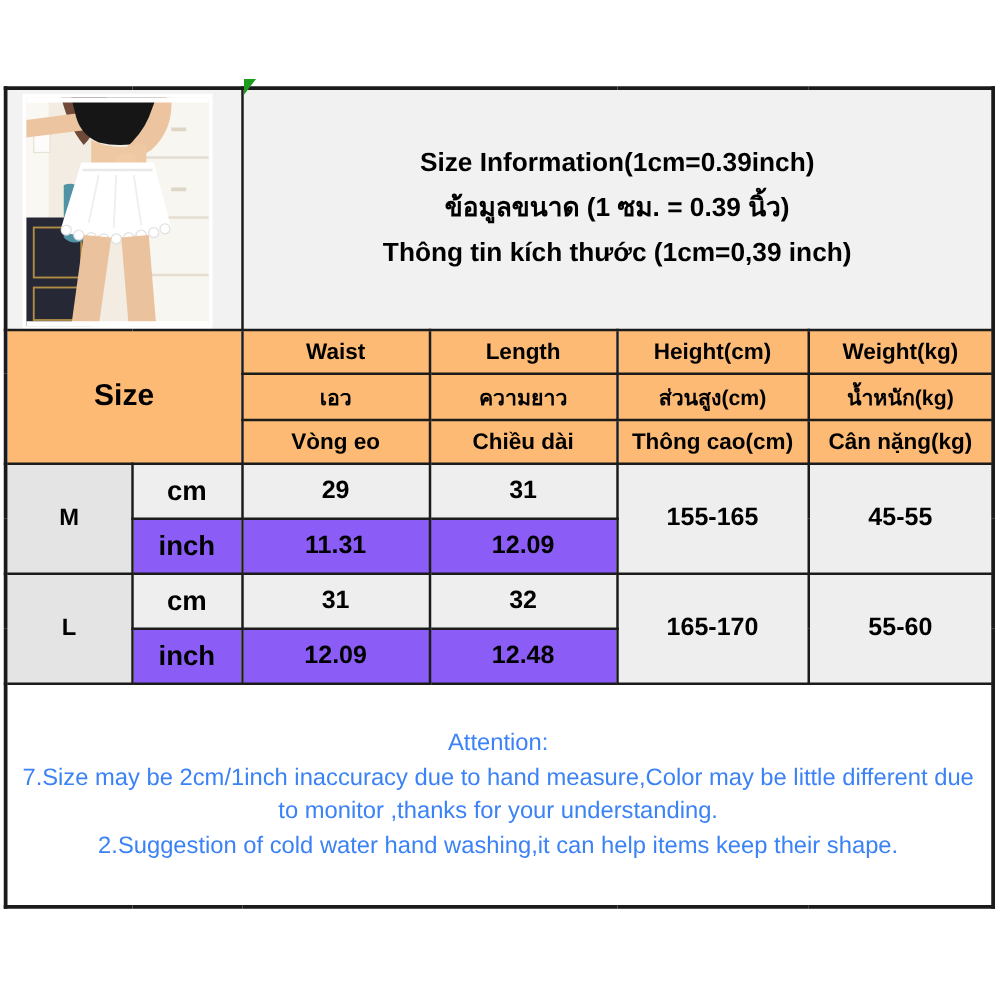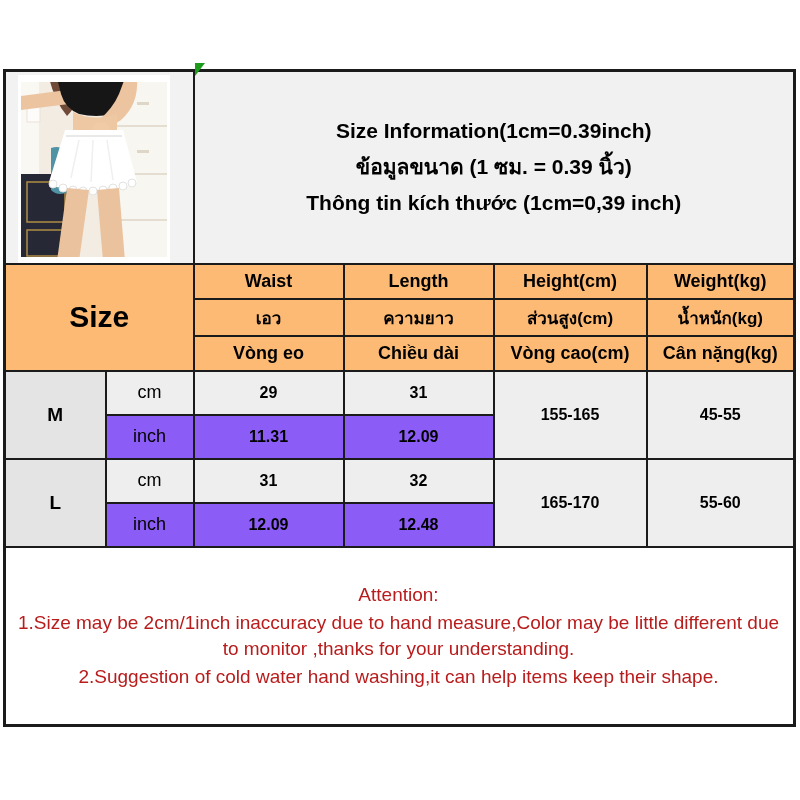--- a/index.html
+++ b/index.html
@@ -49,51 +49,51 @@
 
   
   .title-cell .t-line {
     font-weight: bold;
     font-size: 21px;
     line-height: 36px;
     text-align: center;
   }
   .size-cell {
     font-weight: bold;
-    font-size: 30px;
+    font-size: 24px;
   }
   .hdr {
     font-weight: bold;
     font-size: 18px;
   }
   .hdr-th { font-size: 17px; }
   .szlabel {
     font-weight: bold;
     font-size: 19px;
   }
   .unit {
-    font-weight: normal;
-    font-size: 18px;
+    font-weight: bold;
+    font-size: 22px;
     margin-top: 25px;
   }
   .val {
     font-weight: bold;
-    font-size: 16px;
+    font-size: 20px;
     margin-left: 48px;
   }
   td.attention-cell {
     text-align: left;
     vertical-align: top;
     background: #ffffff;
   }
   .att-text {
     font-size: 19px;
     line-height: 26.5px;
     padding: 1px 6px 0 4px;
-    color: #b91c1c;
+    color: #3b82f6;
   }
   
   .photo-wrap {
     width: 146px; height: 183px;
     margin: 4px 0 0 15px;
     background: #ffffff;
     box-shadow: 0 0 0 3px #ffffff;
   }
   
   .corner-marker {
@@ -200,21 +200,21 @@
     </tr>
     <tr class="r-h2">
       <td class="bg-header hdr hdr-th">เอว</td>
       <td class="bg-header hdr hdr-th">ความยาว</td>
       <td class="bg-header hdr hdr-th">ส่วนสูง(cm)</td>
       <td class="bg-header hdr hdr-th">น้ำหนัก(kg)</td>
     </tr>
     <tr class="r-h3">
       <td class="bg-header hdr">Vòng eo</td>
       <td class="bg-header hdr">Chiều dài</td>
-      <td class="bg-header hdr">Vòng cao(cm)</td>
+      <td class="bg-header hdr">Thông cao(cm)</td>
       <td class="bg-header hdr">Cân nặng(kg)</td>
     </tr>
 
     <tr class="r-data">
       <td rowspan="2" class="bg-sizelbl szlabel">M</td>
       <td class="bg-light unit">cm</td>
       <td class="bg-light val">29</td>
       <td class="bg-light val">31</td>
       <td rowspan="2" class="bg-light val">155-165</td>
       <td rowspan="2" class="bg-light val">45-55</td>
@@ -235,19 +235,19 @@
     </tr>
     <tr class="r-data">
       <td class="bg-white unit">inch</td>
       <td class="bg-white val">12.09</td>
       <td class="bg-white val">12.48</td>
     </tr>
 
     <tr class="r-att">
       <td colspan="6" class="attention-cell">
         <div class="att-text">Attention:</div>
-        <div class="att-text">1.Size may be 2cm/1inch inaccuracy due to hand measure,Color may be little different due to monitor ,thanks for your understanding.</div>
+        <div class="att-text">7.Size may be 2cm/1inch inaccuracy due to hand measure,Color may be little different due to monitor ,thanks for your understanding.</div>
         <div class="att-text">2.Suggestion of cold water hand washing,it can help items keep their shape.</div>
       </td>
     </tr>
   </tbody>
     </table>
 </div>
 
 </body></html>

